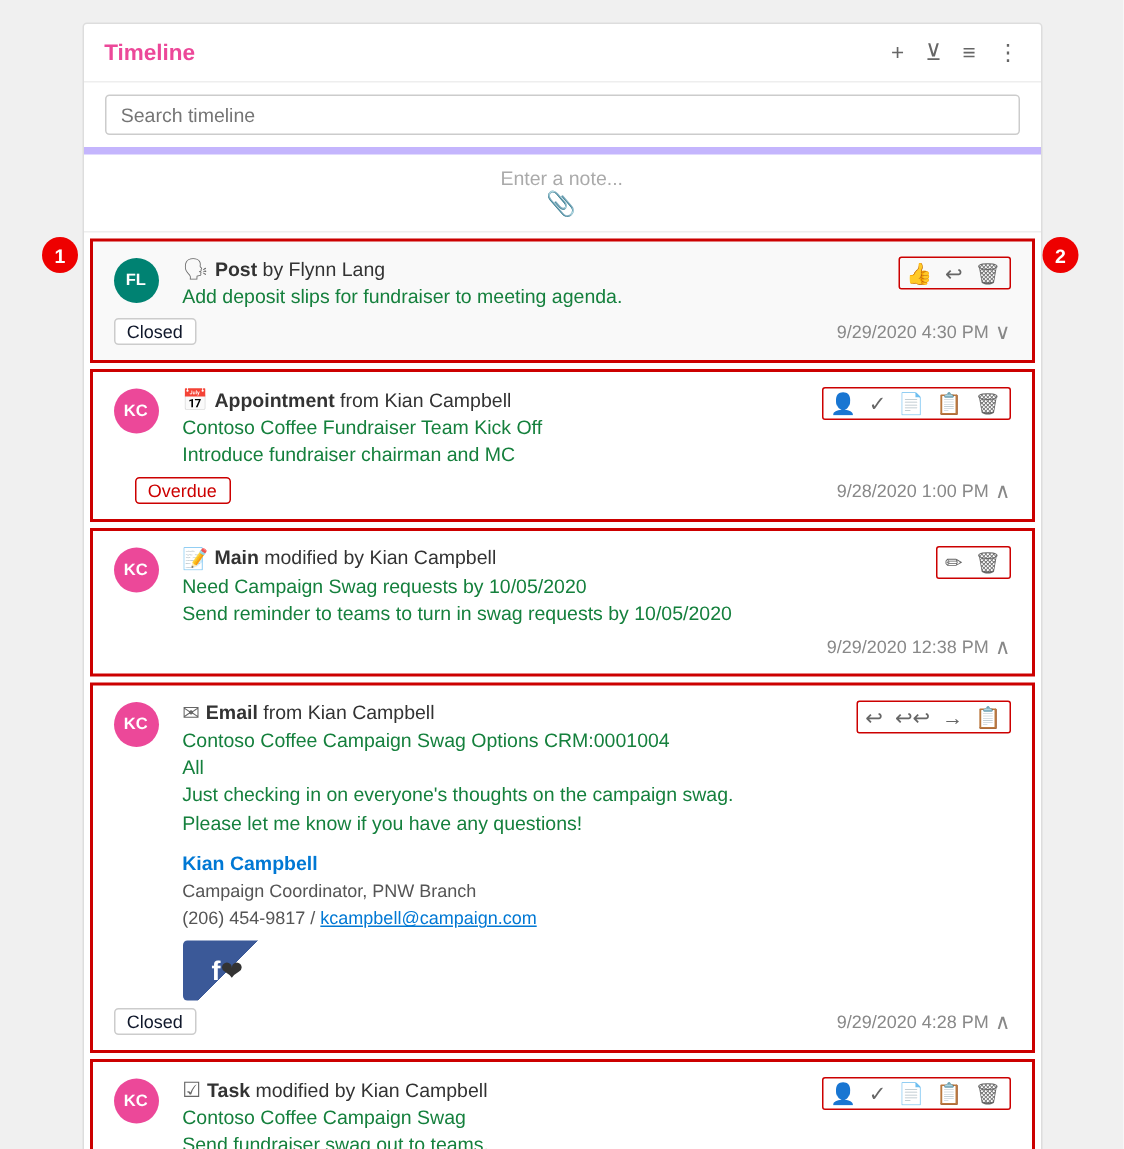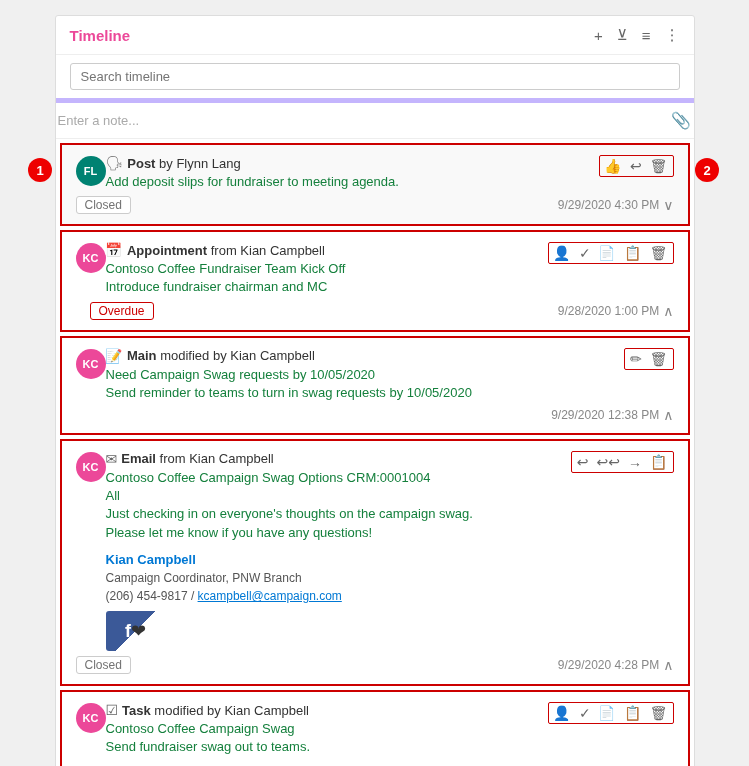--- a/index.html
+++ b/index.html
@@ -59,27 +59,28 @@
     .search-input {
       width: 100%;
       border: 1px solid #ccc;
       border-radius: 3px;
       padding: 5px 10px;
       font-size: 13px;
       color: #333;
       outline: none;
     }
     .note-area {
-      padding: 8px 2px;
+      padding: 8px 14px;
       display: flex;
       align-items: center;
       justify-content: space-between;
       border-bottom: 1px solid #eee;
       color: #aaa;
       font-size: 13px;
+      flex-direction: column;
     }
     .note-placeholder { color: #aaa; }
     .attachment-icon { color: #aaa; font-size: 16px; }
 
     .timeline-items { padding: 0; }
 
     .timeline-item {
       border-bottom: 1px solid #eee;
       padding: 10px 14px;
       position: relative;
@@ -89,21 +90,21 @@
     }
 
     .item-header {
       display: flex;
       align-items: flex-start;
       justify-content: space-between;
     }
     .item-left {
       display: flex;
       align-items: flex-start;
-      gap: 0;
+      gap: 16px;
       flex: 1;
     }
     .avatar {
       width: 30px;
       height: 30px;
       border-radius: 50%;
       display: flex;
       align-items: center;
       justify-content: center;
       font-size: 11px;
@@ -153,21 +154,21 @@
       display: flex;
       align-items: center;
       justify-content: space-between;
       margin-top: 5px;
     }
     .status-badge {
       padding: 1px 8px;
       border-radius: 3px;
       font-size: 12px;
       border: 1px solid #ccc;
-      color: #737373;
+      color: #0f172a;
       background: #fff;
     }
     .status-badge.overdue {
       color: #c00;
       border-color: #c00;
       margin-left: 14px;
     }
     .item-timestamp {
       font-size: 12px;
       color: #888;

